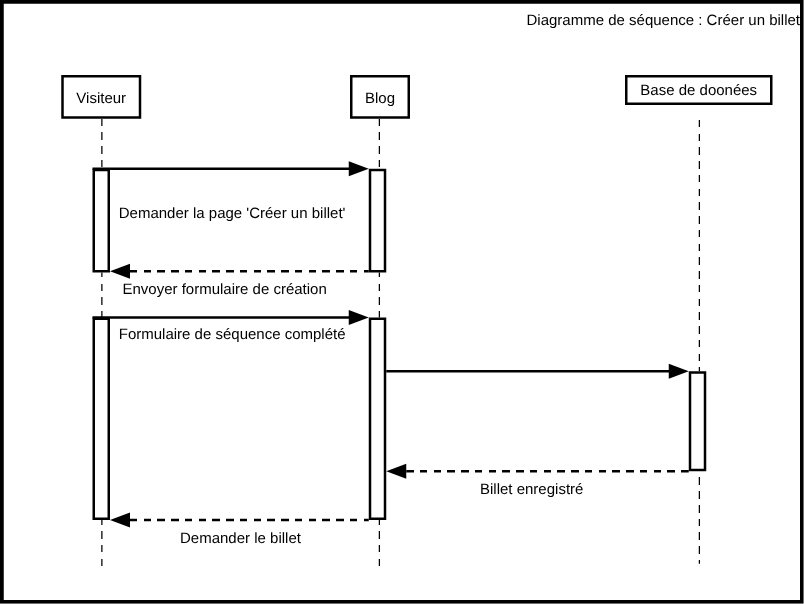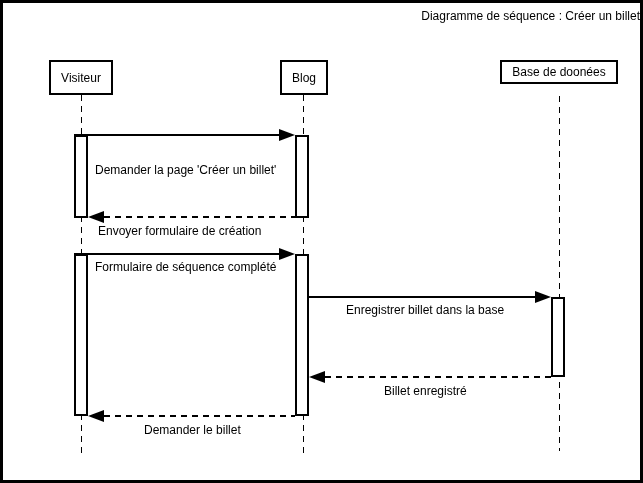--- a/index.html
+++ b/index.html
@@ -109,21 +109,20 @@
   <div class="line-dashed" style="left:101px; top:213px; width:191px;"></div>
   <div class="arrow-left" style="left:85px; top:208px;"></div>
   <div class="msg-label" style="left:95px; top:221px;text-align:center;">Envoyer formulaire de création</div>
 
   <div class="line-solid" style="left:71px; top:250px; width:207px;"></div>
   <div class="arrow-right" style="left:276px; top:245px;"></div>
   <div class="msg-label" style="left:92px; top:257px;">Formulaire de séquence complété</div>
 
   <div class="line-solid" style="left:306px; top:293px; width:228px;"></div>
   <div class="arrow-right" style="left:532px; top:288px;"></div>
-  <div class="msg-label" style="left:343px; top:300px;">Enregistrer billet dans la base</div>
 
   <div class="line-dashed" style="left:322px; top:373px; width:226px;"></div>
   <div class="arrow-left" style="left:306px; top:368px;"></div>
   <div class="msg-label" style="left:381px; top:381px;">Billet enregistré</div>
 
   <div class="line-dashed" style="left:101px; top:412px; width:191px;"></div>
   <div class="arrow-left" style="left:85px; top:407px;"></div>
   <div class="msg-label" style="left:141px; top:420px;">Demander le billet</div>
 
 </div>

